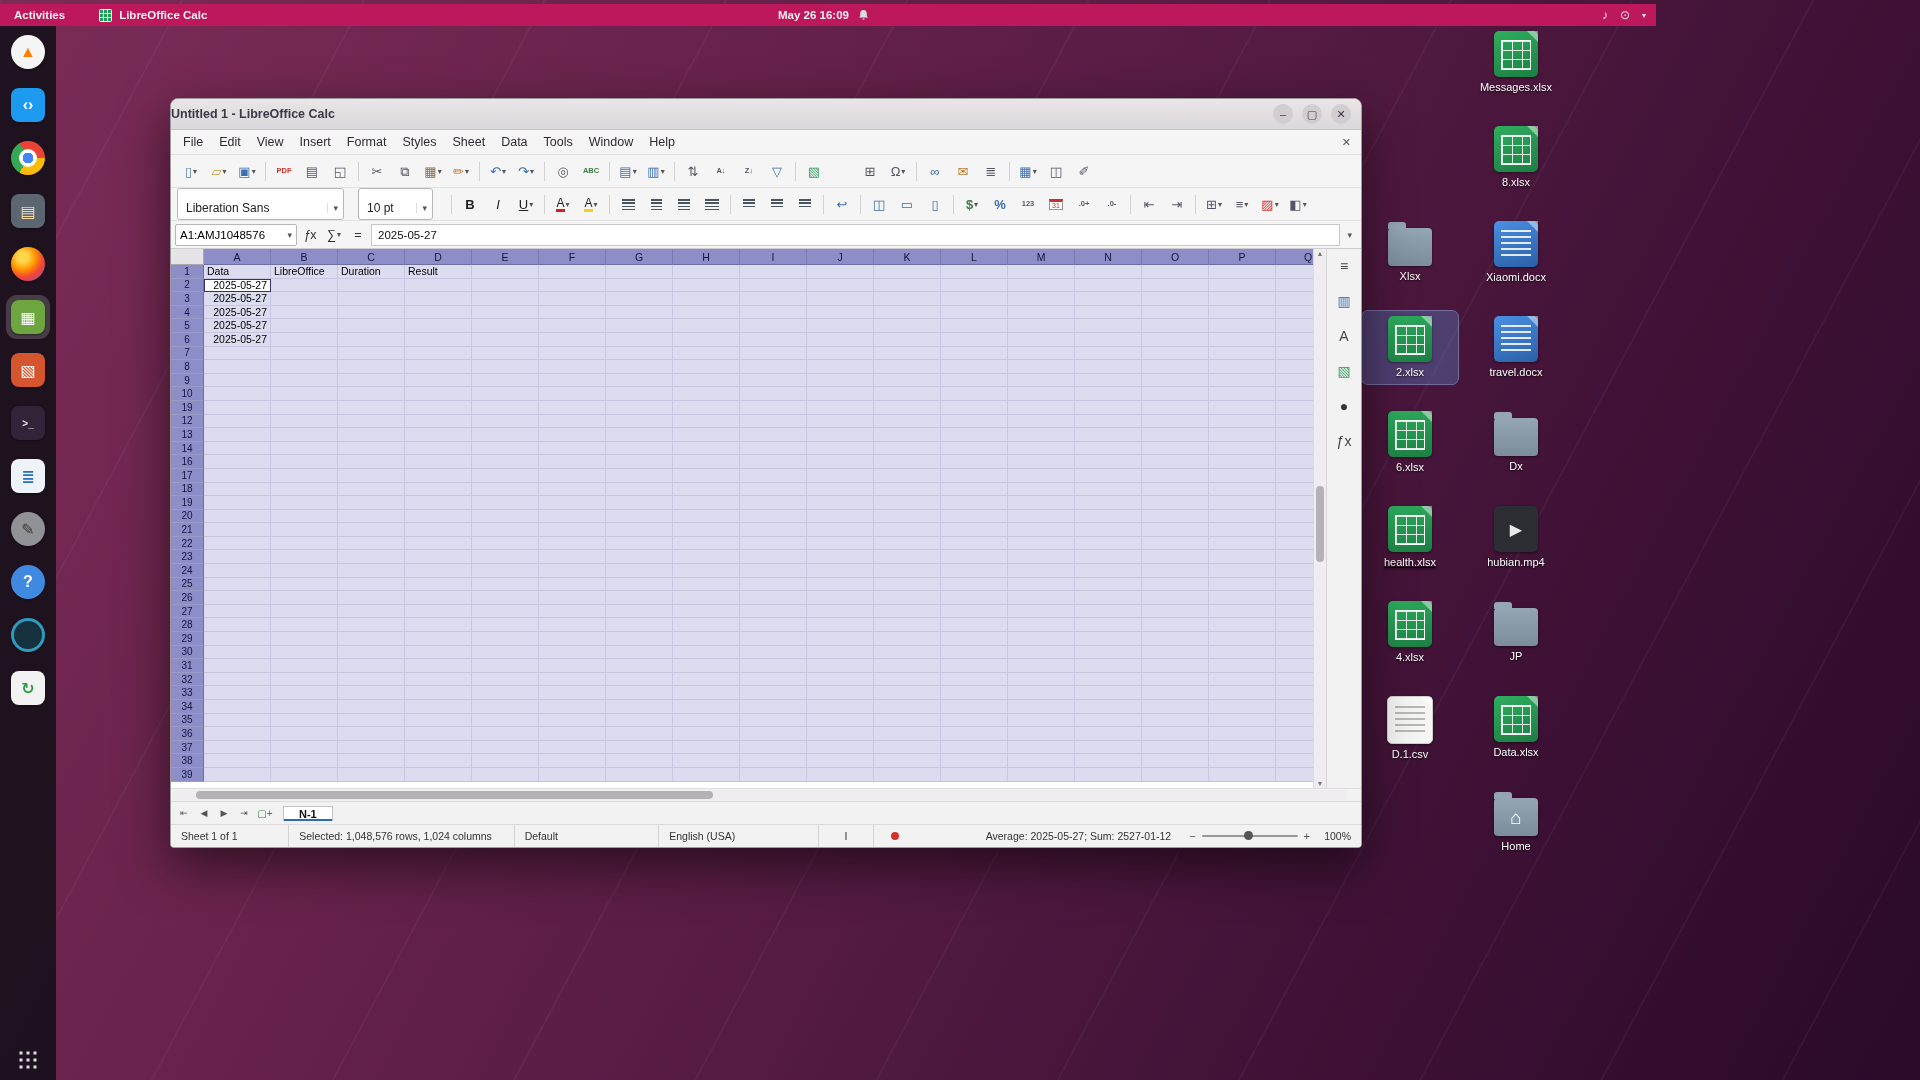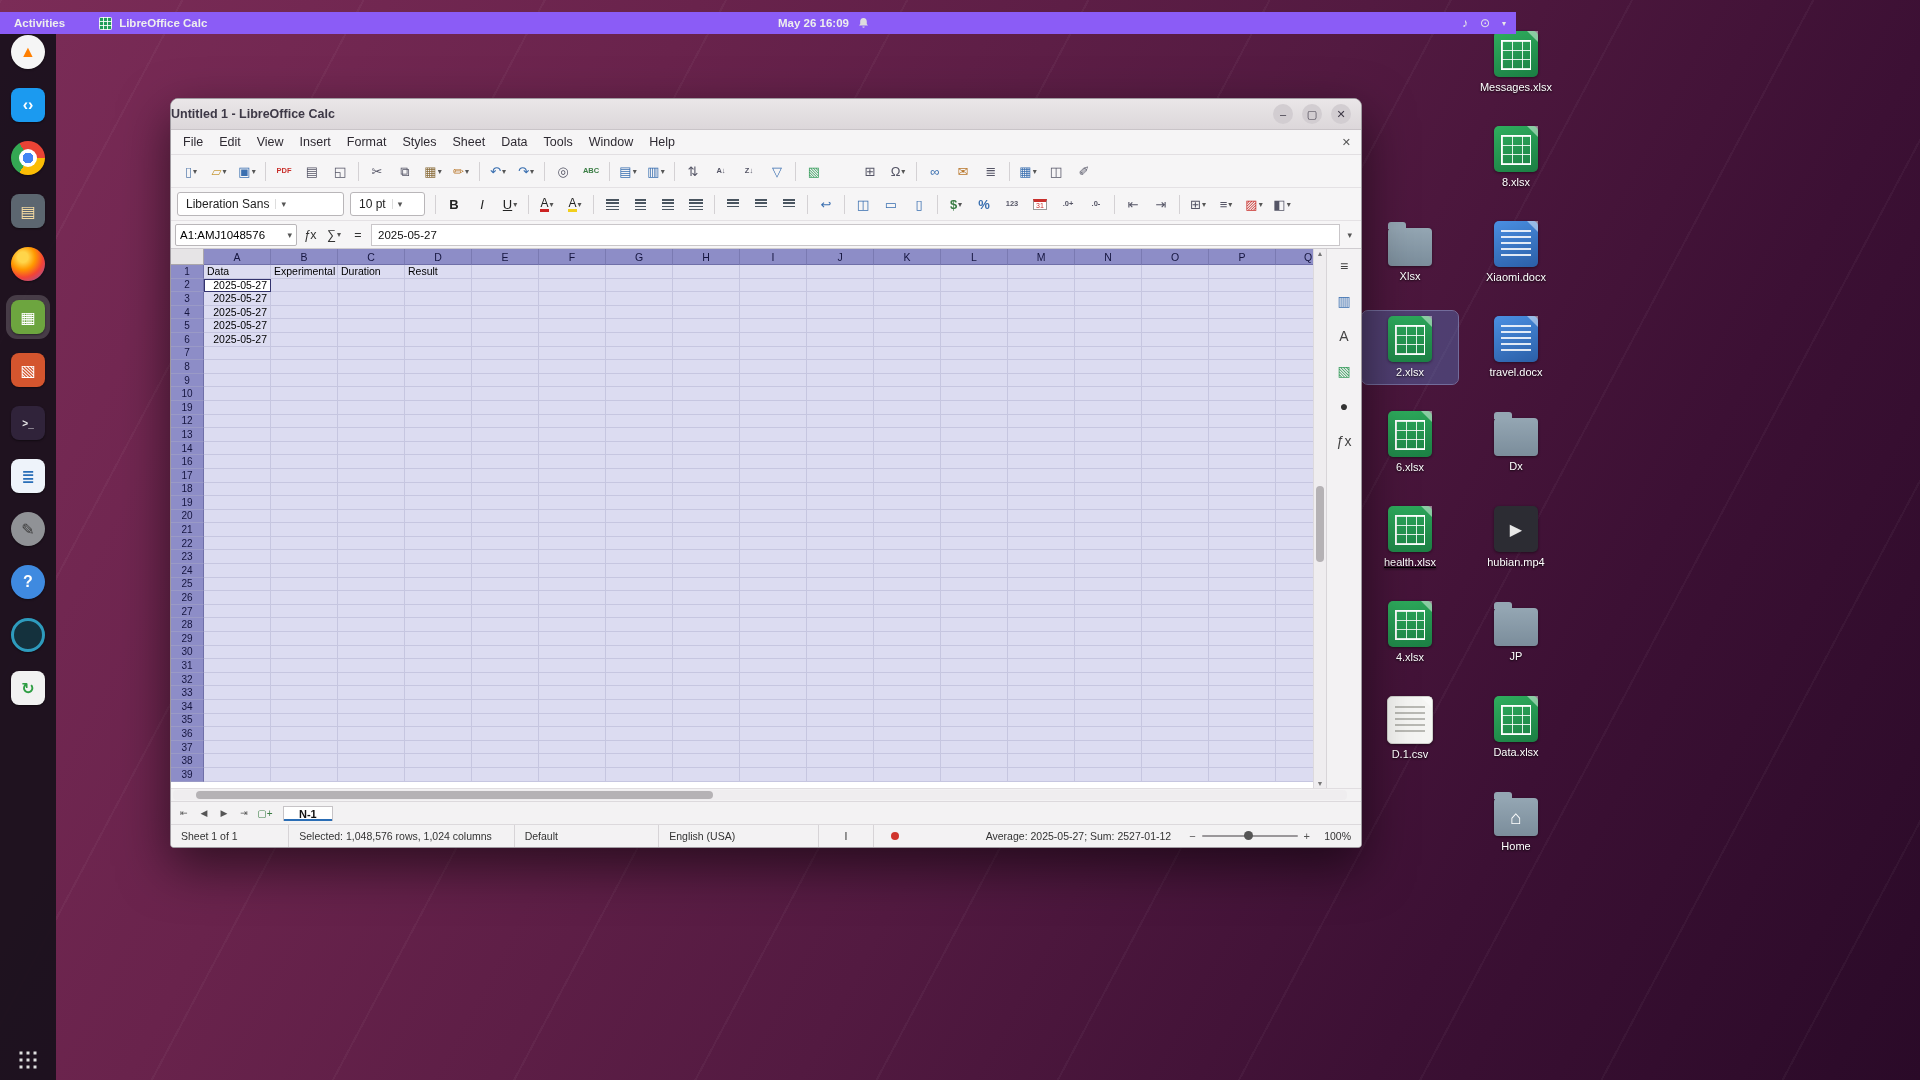--- a/index.html
+++ b/index.html
@@ -3,21 +3,21 @@
 <meta charset="utf-8">
 <style>
   html,body{margin:0;padding:0;width:1920px;height:1080px;overflow:hidden;
     font-family:"Liberation Sans","DejaVu Sans",sans-serif;user-select:none}
   
   #wallpaper{position:absolute;inset:0;
     background:linear-gradient(118deg,#7b2c57 0%,#69234c 28%,#531a41 55%,#3c1034 78%,#2a0a28 100%)}
   #wallpaper::after{content:'';position:absolute;inset:0;
     background:repeating-linear-gradient(118deg,rgba(255,255,255,.035) 0 2px,transparent 2px 160px)}
   
-  #topbar{position:absolute;left:0;top:12px;width:1516px;height:22px;background:#8b5cf6;
+  #topbar{position:absolute;left:0;top:4px;width:1656px;height:22px;background:#be185d;
     color:#eee;font-size:11.5px;font-weight:bold;display:flex;align-items:center;z-index:50}
   .tb-left{display:flex;align-items:center;gap:34px;padding-left:14px}
   .tb-app{display:flex;align-items:center;gap:7px;font-weight:bold}
   .mini-calc{width:13px;height:13px;border-radius:2px;background:#1f9d58;
     background-image:linear-gradient(rgba(255,255,255,.85) 1px,transparent 1px),linear-gradient(90deg,rgba(255,255,255,.85) 1px,transparent 1px);
     background-size:4px 4px}
   .tb-clockgrp{position:absolute;left:778px;top:0;height:22px;display:flex;align-items:center;gap:9px}
   .tb-right{position:absolute;right:10px;top:0;height:22px;display:flex;align-items:center;gap:12px;font-weight:normal}
   .tb-right span{font-size:12px;color:#e8e8e8}
   
@@ -84,21 +84,21 @@
   .ticon.u{text-decoration:underline;font-size:13px}
   .ticon.fc{border-bottom:3px solid #cc2222;line-height:1;font-size:12px}
   .ticon.hl{border-bottom:3px solid #f2cf1c;line-height:1;font-size:12px}
   .ticon.cal{border:1px solid #999;border-top:3px solid #c9302c;background:#fff;padding:0 2px;font-size:7px}
   .bars{width:13px;height:11px;background:repeating-linear-gradient(to bottom,#4a5560 0 1.6px,transparent 1.6px 3.4px)}
   .bars.ac{width:11px}.bars.ar{width:12px}.bars.aj{width:14px}
   .bars.vt,.bars.vc,.bars.vb{height:10px;width:12px}
   .ddarrow{font-size:8px;color:#555;margin-left:1px}
   .sep{width:1px;height:19px;background:#d4d1d4;margin:0 4px;flex:none}
   .combo{height:22px;border:1px solid #b9b6b9;background:#fff;border-radius:3px;display:flex;align-items:center;
-    padding:0 5px 0 8px;font-size:12px;color:#222;margin-right:6px}
+    justify-content:space-between;padding:8px 5px 0 8px;font-size:12px;color:#222;margin-right:14px}
   .combo .dd{font-size:9px;color:#555;border-left:1px solid #ddd;padding-left:5px;margin-left:6px}
   .combo.fontname{width:152px}.combo.fontsize{width:60px}
   
   .formulabar{height:27px;background:#f6f5f6;border-bottom:1px solid #cfccd0;display:flex;align-items:center;
     padding:0 4px;flex:none;gap:2px}
   .namebox{width:112px;height:20px;border:1px solid #b9b6b9;background:#fff;border-radius:2px;font-size:11.5px;
     display:flex;align-items:center;justify-content:space-between;padding:0 4px}
   .namebox .dd{font-size:9px;color:#555}
   .fxbtn{width:22px;height:22px;display:flex;align-items:center;justify-content:center;font-size:12.5px;color:#333}
   .fx-input{flex:1;height:20px;border:1px solid #c9c6c9;background:#fff;font-size:11.5px;display:flex;
@@ -594,21 +594,21 @@
           <div class="chcell">M</div>
           <div class="chcell">N</div>
           <div class="chcell">O</div>
           <div class="chcell">P</div>
           <div class="chcell last">Q</div>
         </div>
       <div class="rowscroll" id="rows">
           <div class="grow">
             <div class="rn">1</div>
             <div class="cell">Data</div>
-            <div class="cell">Experimental</div>
+            <div class="cell">LibreOffice</div>
             <div class="cell">Duration</div>
             <div class="cell">Result</div>
             <div class="cell"></div>
             <div class="cell"></div>
             <div class="cell"></div>
             <div class="cell"></div>
             <div class="cell"></div>
             <div class="cell"></div>
             <div class="cell"></div>
             <div class="cell"></div>

